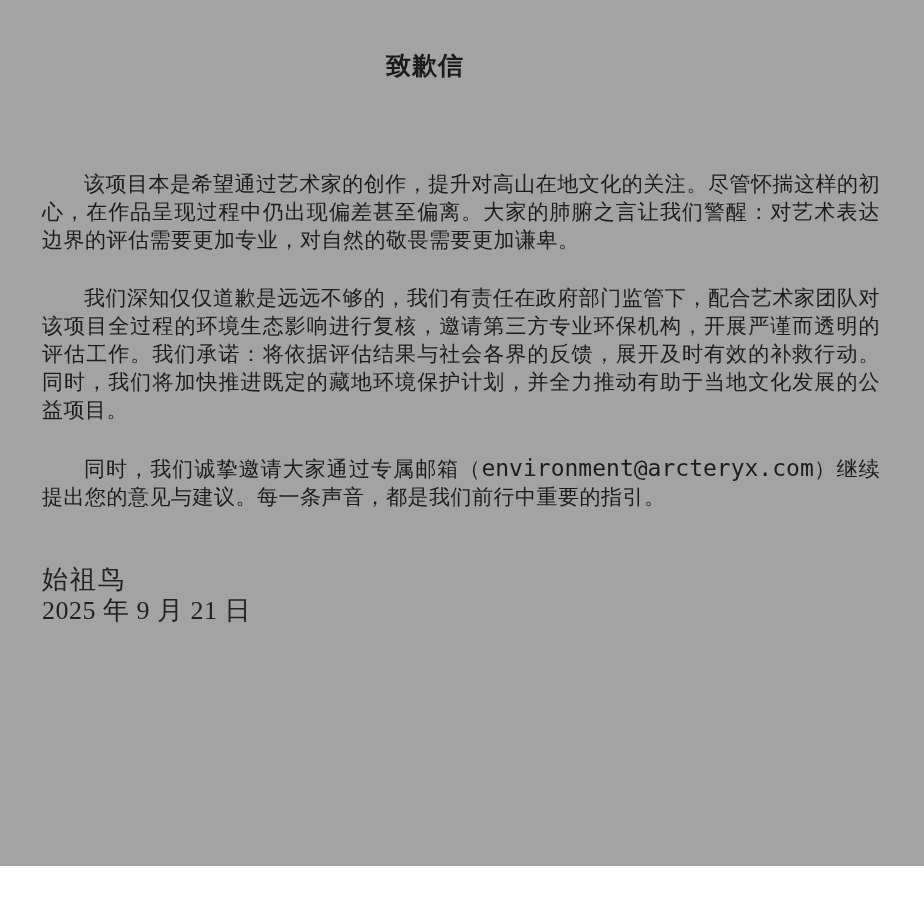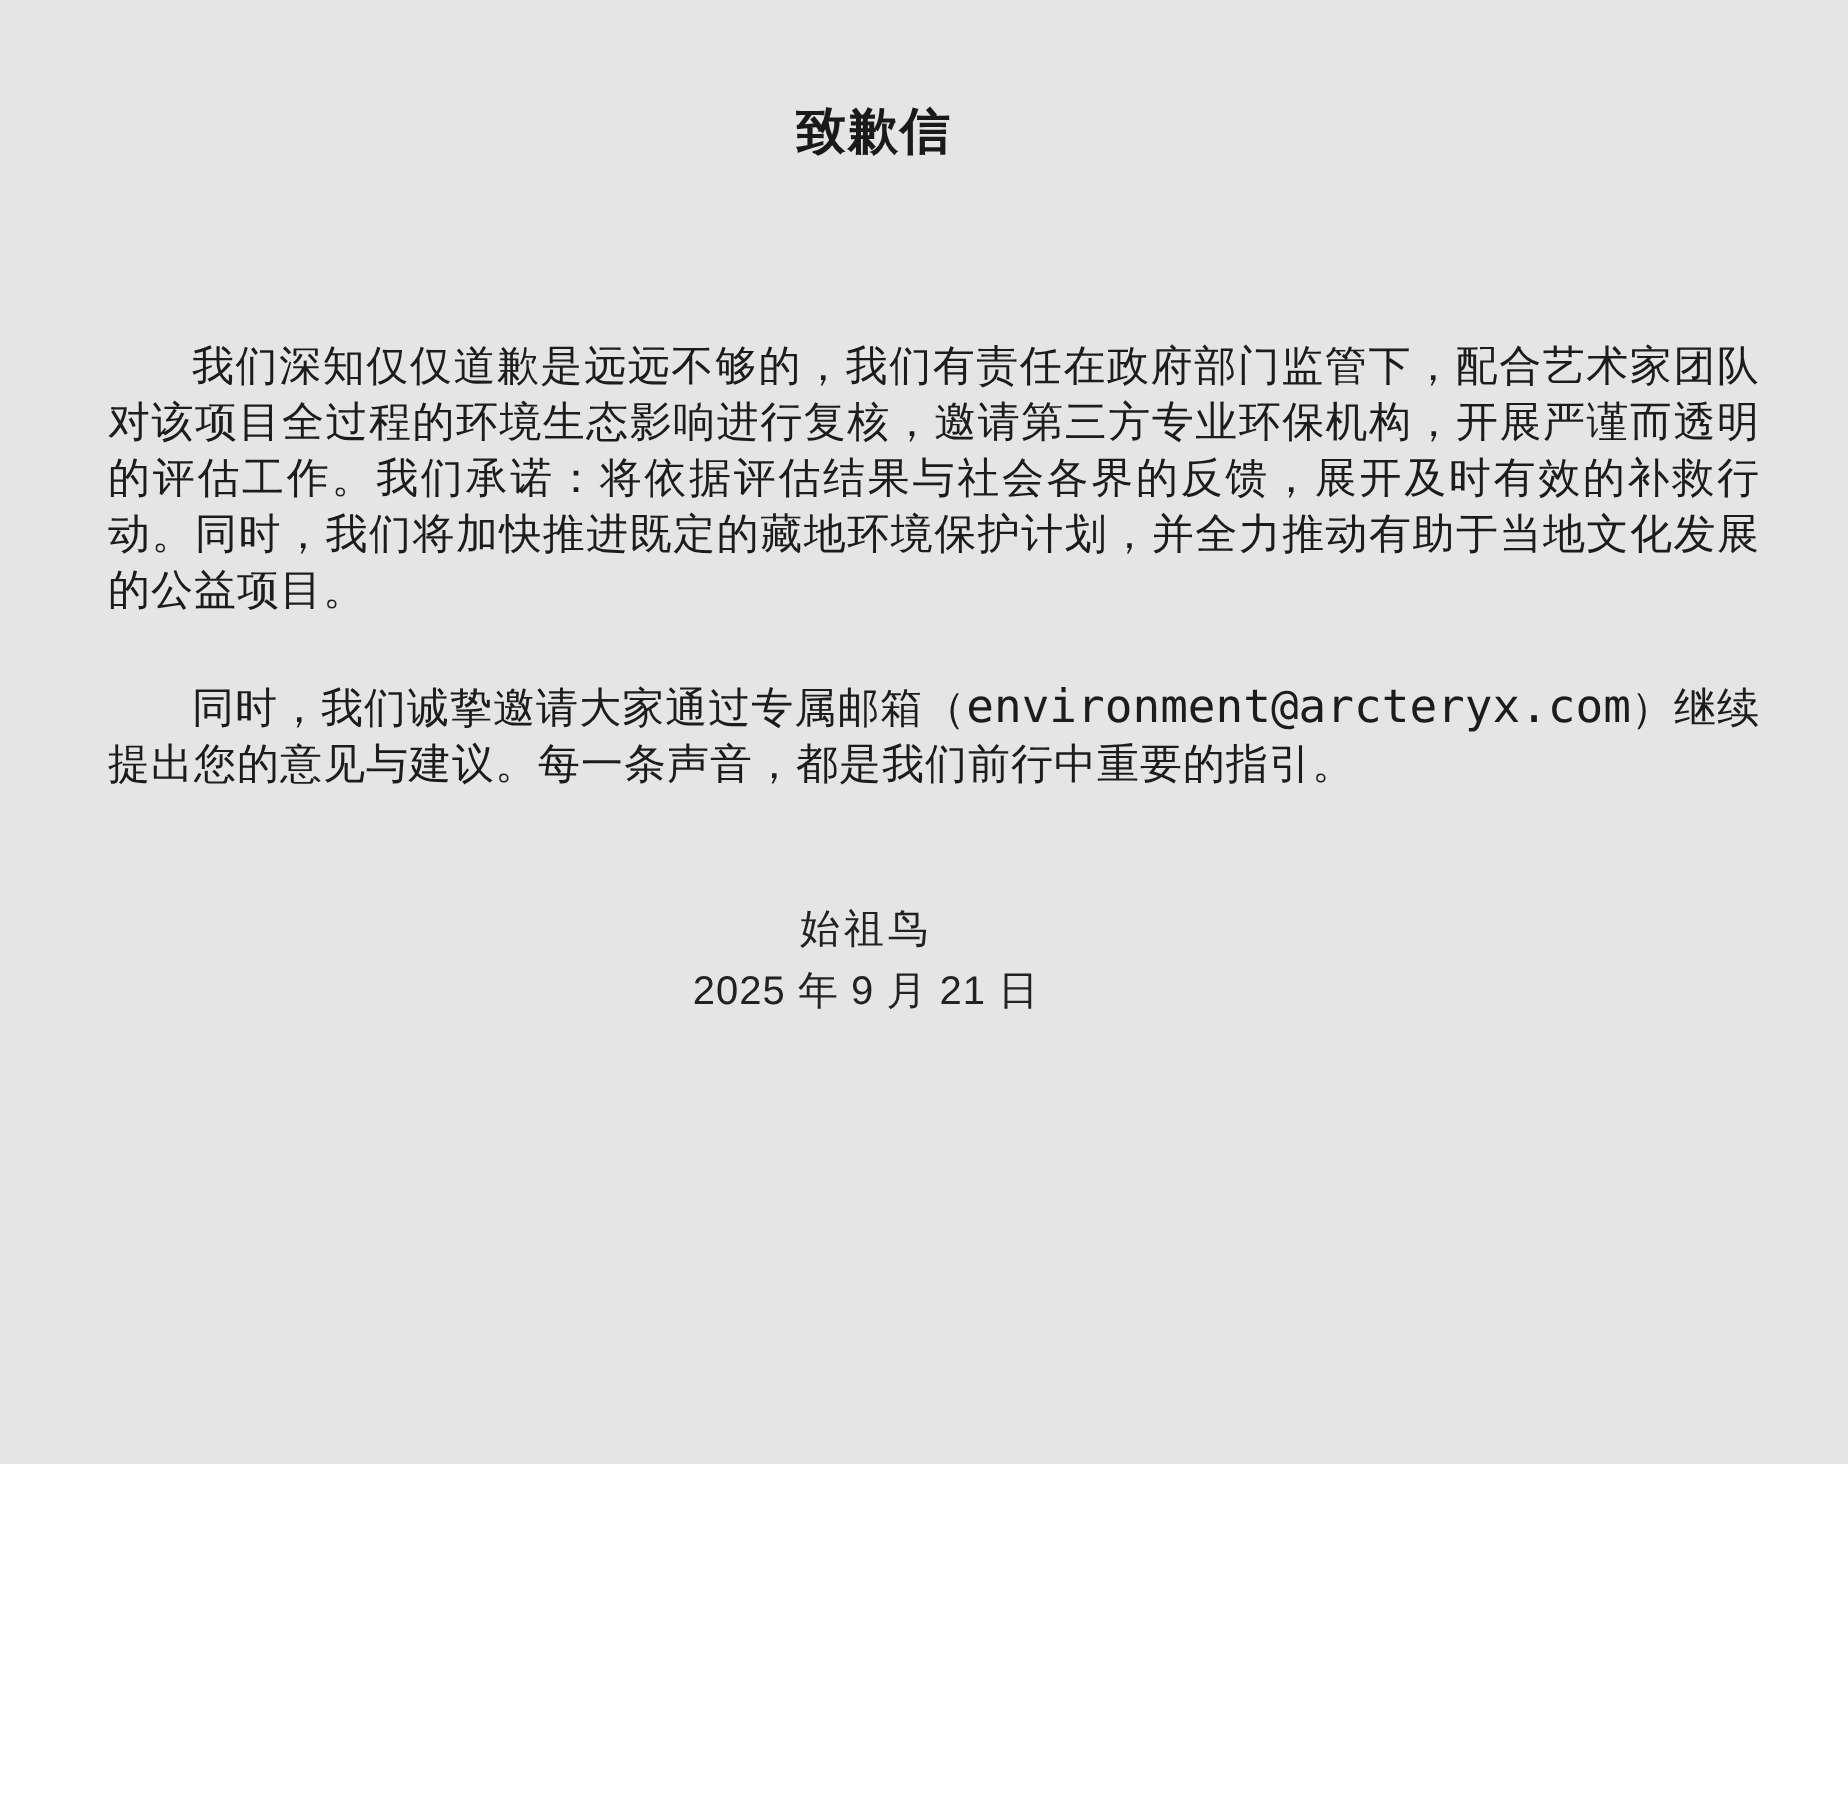--- a/index.html
+++ b/index.html
@@ -3,28 +3,27 @@
 <meta charset="utf-8">
 <style>
   html, body {
     margin: 0;
     padding: 0;
     background: #ffffff;
   }
   .page {
     position: relative;
     width: 924px;
-    height: 732px;
+    height: 866px;
     margin: 0 auto;
-    background: #e5e5e5;
+    background: #a3a3a3;
     font-family: "Liberation Sans", sans-serif;
     color: #1c1c1c;
     overflow: hidden;
     box-sizing: border-box;
-    padding-left: 12px;
   }
   .letter-title {
     margin: 0;
     padding-top: 49px;
     width: 850px;
     text-align: center;
     font-size: 25px;
     font-weight: 700;
     letter-spacing: 1px;
     color: #1a1a1a;
@@ -46,43 +45,45 @@
     font-family: "DejaVu Sans Mono", monospace;
     font-size: 23px;
     letter-spacing: 0;
   }
   .closing-block .line {
     display: block;
     text-indent: 2em;
   }
   .signature-block {
     margin-top: 53px;
-    text-align: center;
+    text-align: left;
     padding-right: 68px;
-    font-size: 20px;
+    font-size: 26px;
     line-height: 31px;
     color: #222222;
+    font-family: Liberation Serif, serif;
   }
   .signature-name {
     letter-spacing: 2px;
   }
   .signature-date {
     letter-spacing: 0.5px;
   }
 </style>
 </head>
 <body>
 
 <div class="page">
 
   <h1 class="letter-title">致歉信</h1>
 
   <div class="letter-body">
 
 
+    <p>该项目本是希望通过艺术家的创作，提升对高山在地文化的关注。尽管怀揣这样的初心，在作品呈现过程中仍出现偏差甚至偏离。大家的肺腑之言让我们警醒：对艺术表达边界的评估需要更加专业，对自然的敬畏需要更加谦卑。</p>
 
     <p>我们深知仅仅道歉是远远不够的，我们有责任在政府部门监管下，配合艺术家团队对该项目全过程的环境生态影响进行复核，邀请第三方专业环保机构，开展严谨而透明的评估工作。我们承诺：将依据评估结果与社会各界的反馈，展开及时有效的补救行动。同时，我们将加快推进既定的藏地环境保护计划，并全力推动有助于当地文化发展的公益项目。</p>
 
     <p><span>同时，我们诚挚邀请大家通过专属邮箱（</span><span class="email-address">environment@arcteryx.com</span><span>）继续提出您的意见与建议。每一条声音，都是我们前行中重要的指引。</span></p>
 
     <p class="closing-block">
     </p>
 
     <div class="signature-block">
       <div class="signature-name">始祖鸟</div>

